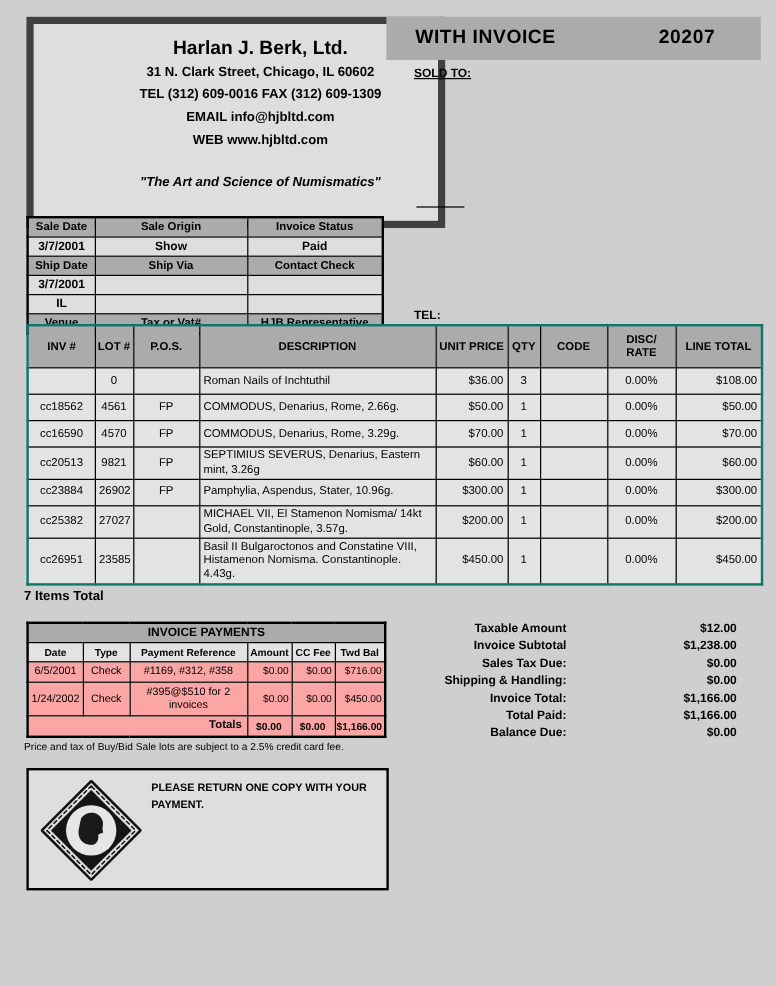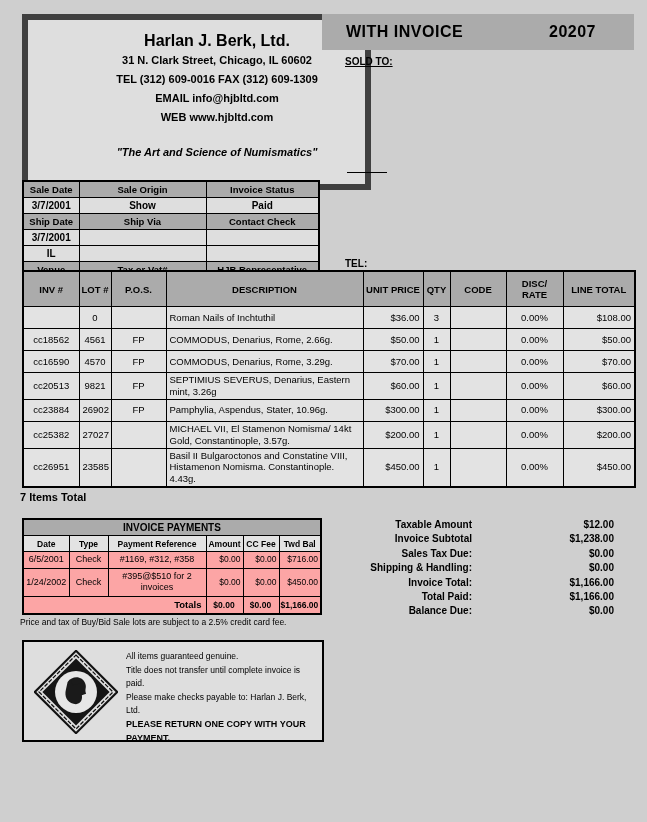--- a/index.html
+++ b/index.html
@@ -23,21 +23,21 @@
   .blank-line{position:absolute;left:347px;top:172px;width:40px;border-bottom:1px solid #000;}
   .tel-label{position:absolute;left:345px;top:238px;font-size:10px;font-weight:bold;margin-top:20px;}
   
   table{border-collapse:collapse;table-layout:fixed;}
   td,th{border:1px solid #000;overflow:hidden;}
   
   .sale-info{position:absolute;left:22px;top:180px;width:296px;border:2px solid #000;}
   .sale-info th{background:#ababab;font-size:9.5px;font-weight:bold;height:13px;padding:1px;}
   .sale-info td{background:#dedede;font-size:10px;font-weight:bold;height:13px;padding:1px;text-align:center;}
   
-  .items{position:absolute;left:22px;top:270px;width:612px;border:2px solid #000000;}
+  .items{position:absolute;left:22px;top:270px;width:612px;border:2px solid #0f766e;}
   .items th{background:#ababab;font-size:9.5px;font-weight:bold;height:32px;padding:1px 2px;}
   .items td{background:#e3e3e3;font-size:9.5px;height:19px;padding:1px 3px;line-height:1.25;}
   .items td:nth-child(1),.items td:nth-child(2),.items td:nth-child(3),
   .items td:nth-child(6),.items td:nth-child(7){text-align:center;}
   .items td:nth-child(4){text-align:left;}
   .items td:nth-child(5),.items td:nth-child(9){text-align:right;white-space:nowrap;}
   .items td:nth-child(8){text-align:center;}
   .items-note{position:absolute;left:20px;top:491px;font-size:11px;font-weight:bold;}
   
   .payments{position:absolute;left:22px;top:518px;width:298px;border:2px solid #000;}
@@ -321,22 +321,17 @@
       <svg width="84" height="84" viewBox="0 0 100 100">
         <polygon points="50,1 99,50 50,99 1,50" fill="#dedede" stroke="#111" stroke-width="2.5"></polygon>
         <polygon points="50,6 94,50 50,94 6,50" fill="none" stroke="#111" stroke-width="1.5" stroke-dasharray="5,2"></polygon>
         <polygon points="50,10 90,50 50,90 10,50" fill="#151515"></polygon>
         <circle cx="50" cy="50" r="25" fill="#e6e6e6"></circle>
         <path d="M40,38 C46,30 58,31 61,40 C63,45 60,47 62,52 L57,54 C58,61 54,66 47,64 C39,62 36,55 38,47 Z" fill="#1a1a1a"></path>
         <path d="M44,36 C50,32 57,34 59,39 L46,42 Z" fill="#1a1a1a"></path>
       </svg>
     </div>
     <div class="footer-text">
-      <div id="footer-lines">
-          <p class="footer-line">All items guaranteed genuine.</p>
-          <p class="footer-line">Title does not transfer until complete invoice is paid.</p>
-          <p class="footer-line">Please make checks payable to: Harlan J. Berk, Ltd.</p>
-        </div>
       <p class="footer-emphasis">PLEASE RETURN ONE COPY WITH YOUR PAYMENT.</p>
     </div>
   </div>
 
 </div>
 
 </body></html>

